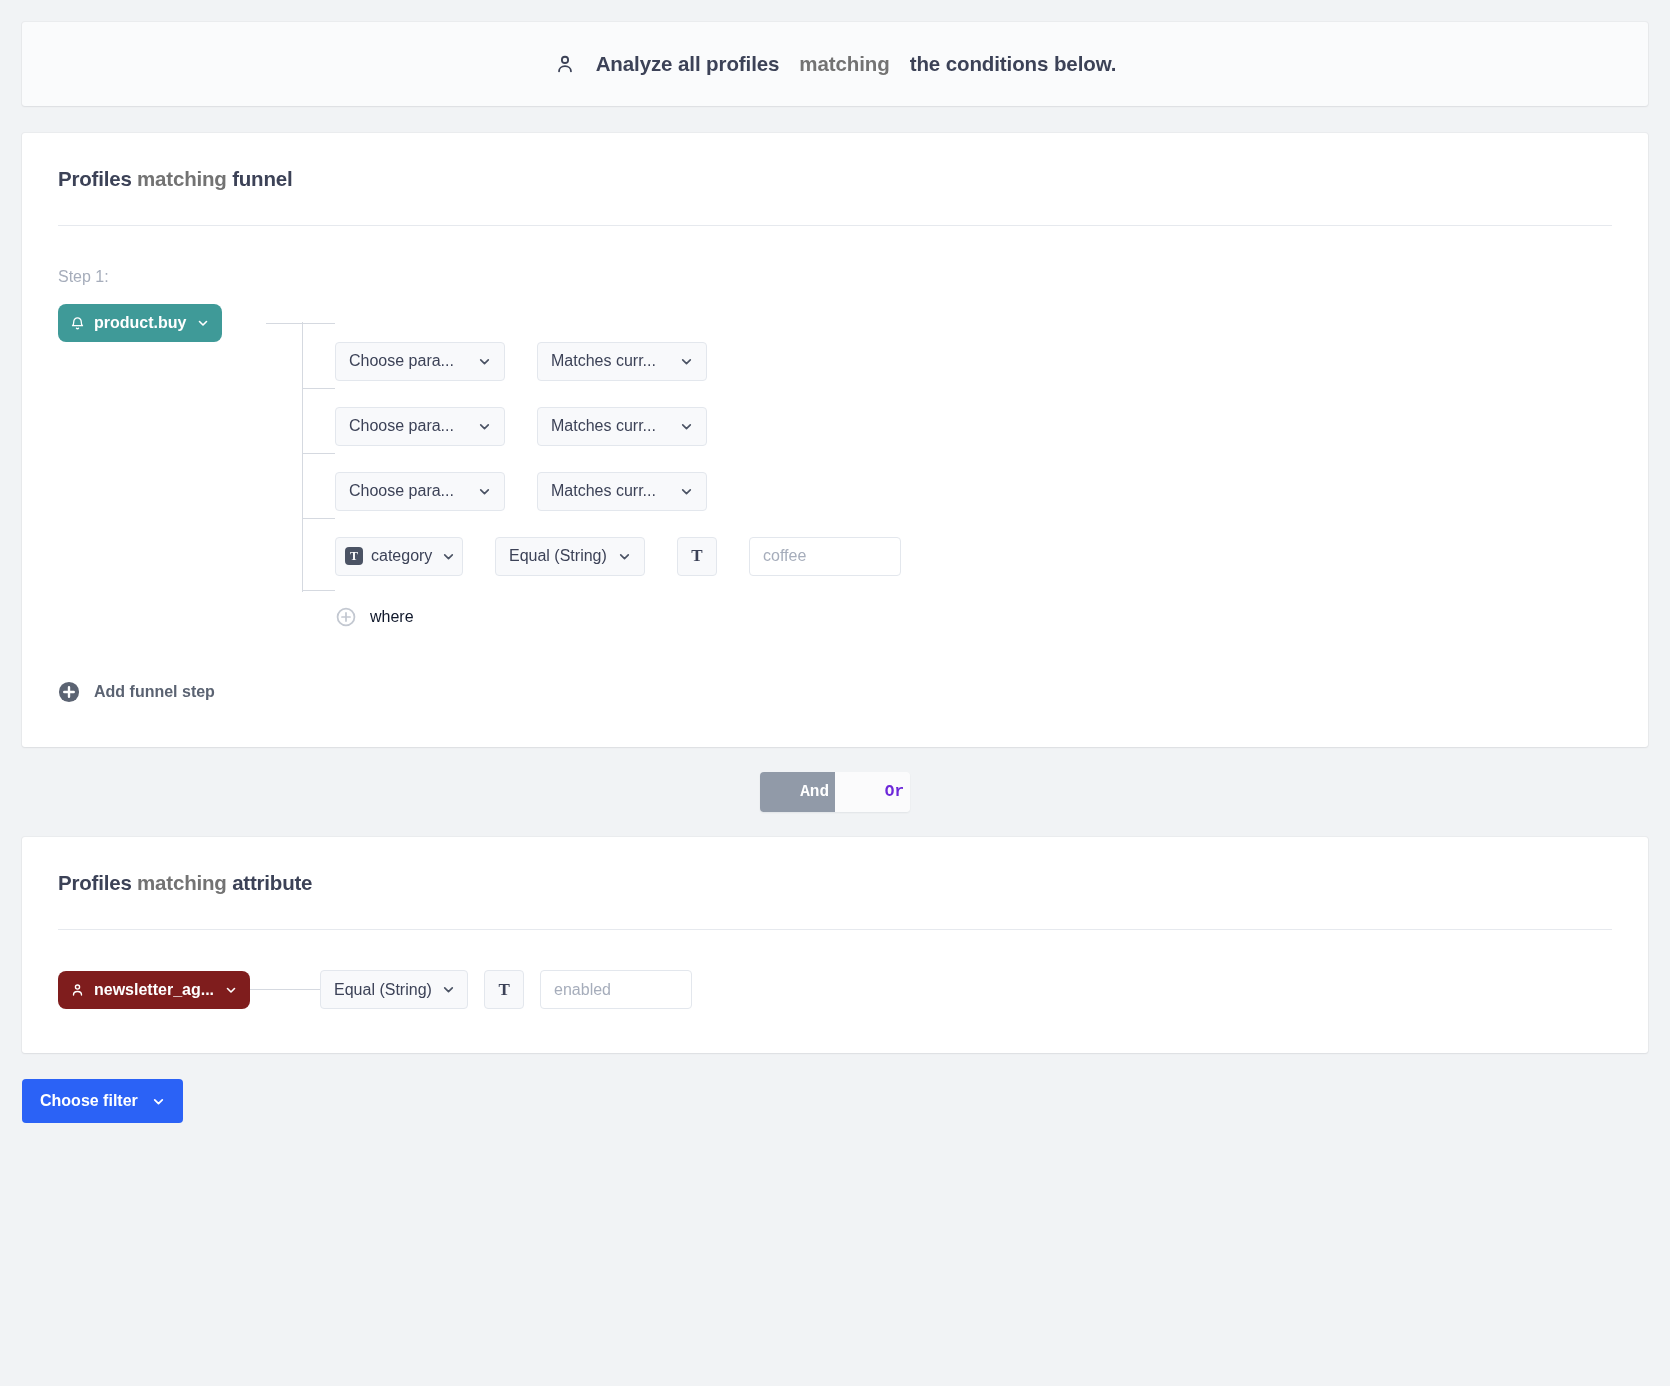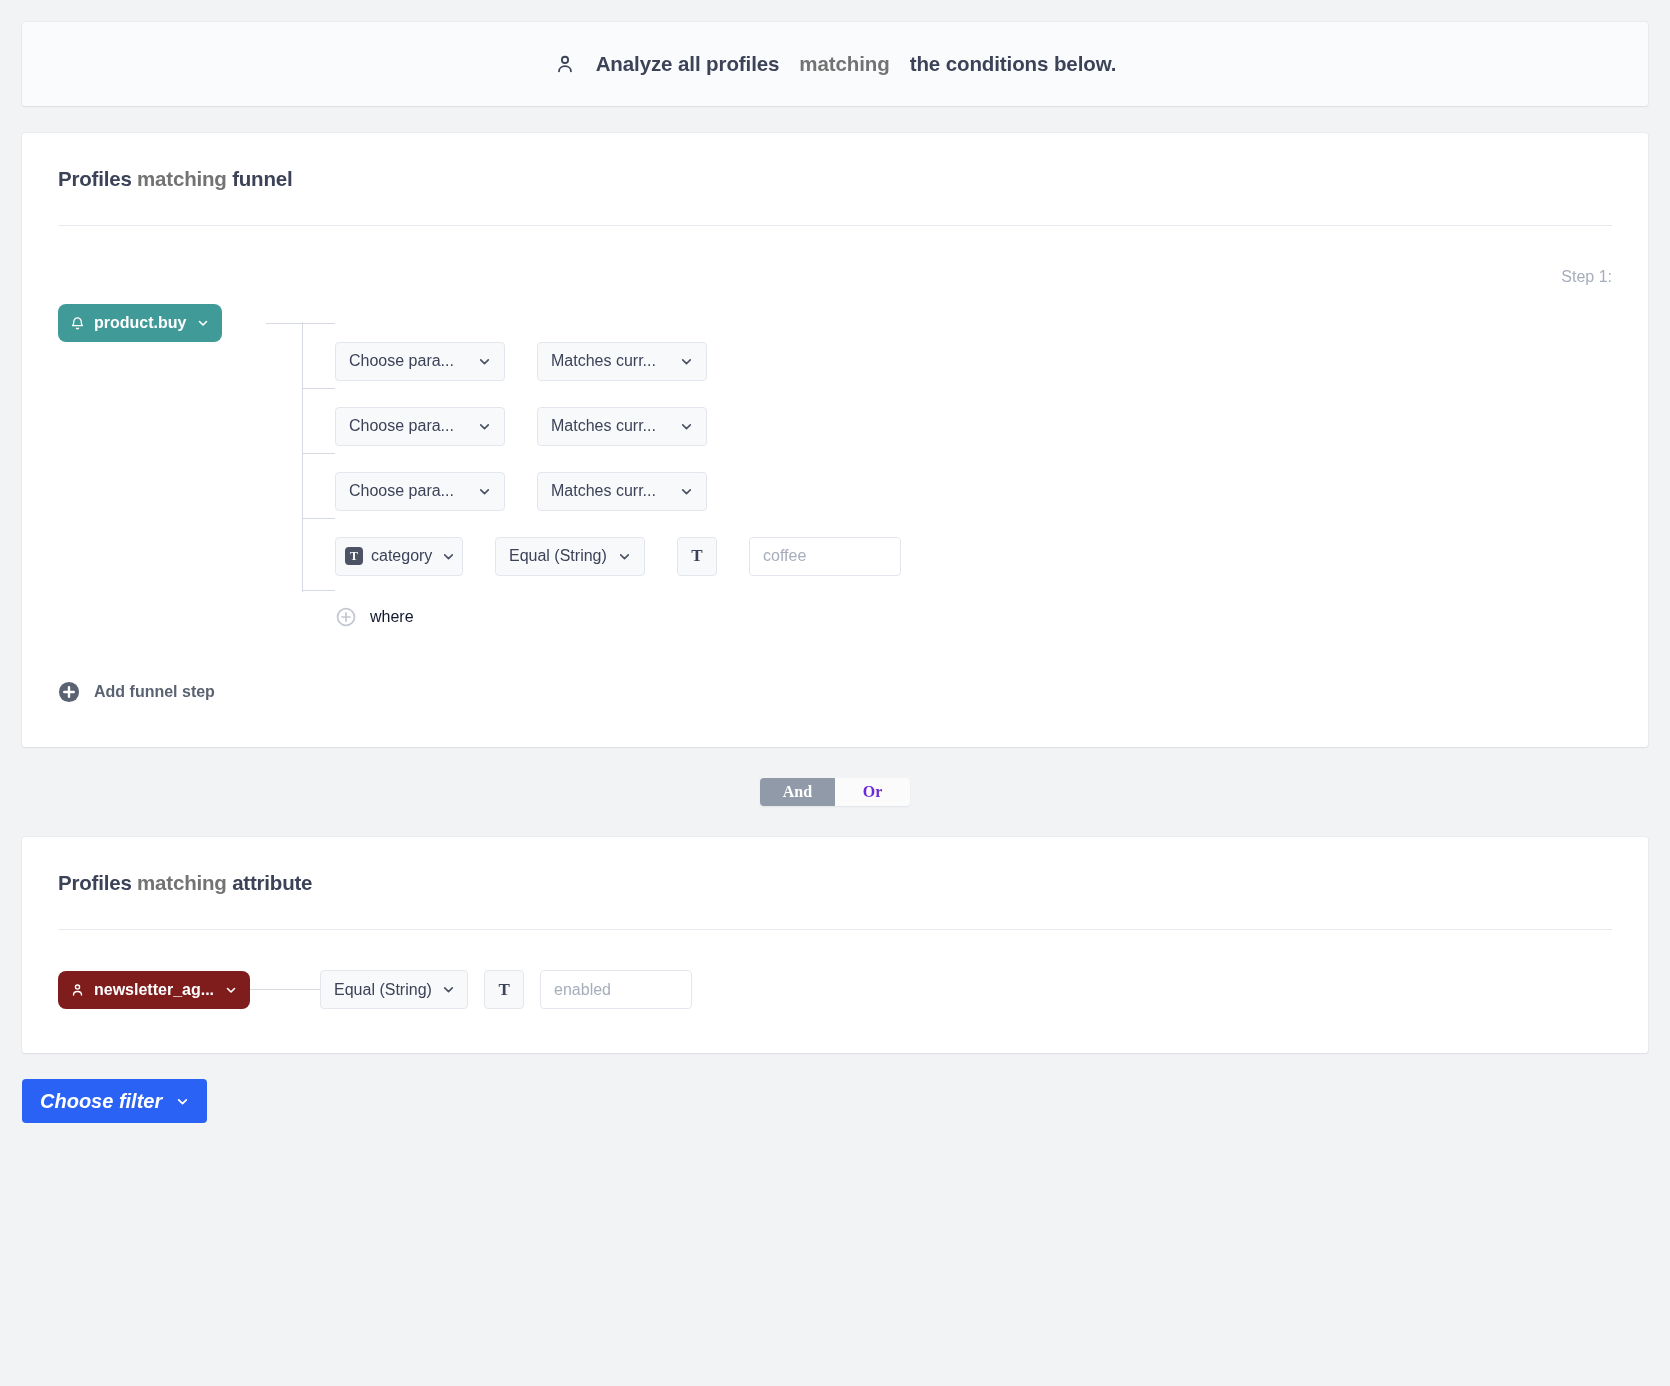--- a/index.html
+++ b/index.html
@@ -45,21 +45,21 @@
   .panel-funnel { padding: 34px 36px 44px 36px; }
   .panel-title {
     font-size: 20.5px; font-weight: 700; color: #3c4257;
     letter-spacing: -.2px;
   }
   .panel-title .hl-green { font-weight: 700; }
   .rule { height: 1px; background: #e6e9ee; margin: 34px 0 0 0; }
 
   .step-label {
     margin-top: 42px;
-    font-size: 16px; color: #a6adbb; font-weight: 400; text-align: right;
+    font-size: 16px; color: #a6adbb; font-weight: 400;
   }
 
   
   .funnel-body { position: relative; margin-top: 18px; }
 
   .badge {
     display: inline-flex; align-items: center; gap: 9px;
     height: 38px; padding: 0 13px 0 12px;
     border-radius: 8px;
     color: #fff; font-size: 16px; font-weight: 600;
@@ -176,49 +176,49 @@
 
   
   .andor-wrap {
     height: 90px; display: flex; align-items: center; justify-content: center;
   }
   .andor {
     display: inline-flex; border-radius: 4px; overflow: hidden;
     box-shadow: 0 1px 2px rgba(16,24,40,.07);
   }
   .andor button {
-    height: 28px; min-width: 75px;
+    height: 40px; min-width: 75px;
     border: none; cursor: pointer;
     font-size: 16px; font-weight: 600;
-    font-family: Liberation Serif, serif;
+    font-family: Liberation Mono, monospace;
+    text-align: right;
   }
   .andor .on  { background: #919aa8; color: #ffffff; }
   .andor .off { background: #fbfbfc; color: #6d28d9; }
 
   
   .panel-attr { padding: 34px 36px 44px 36px; }
   .attr-row {
     display: flex; align-items: center; margin-top: 40px; gap: 0;
   }
   .attr-conn {
     width: 70px; height: 1px; background: #d5d9e0; margin: 0 0 0 0;
   }
   .attr-fields { display: flex; align-items: center; gap: 16px; margin-left: 0; }
 
   
   .footer { padding: 26px 0 0 0; }
   .choose-filter {
     height: 44px; padding: 0 18px;
     background: #2b62f6; color: #fff;
     border: none; border-radius: 4px;
-    font-size: 20px; font-weight: 700;
+    font-size: 16px; font-weight: 700;
     display: inline-flex; align-items: center; gap: 14px;
     cursor: pointer;
     font-family: "Liberation Sans", sans-serif;
-    font-style: italic;
   }
 
   svg { display: block; }
 </style>
 </head>
 <body>
 
 <div class="page">
 
   <div class="card banner">

